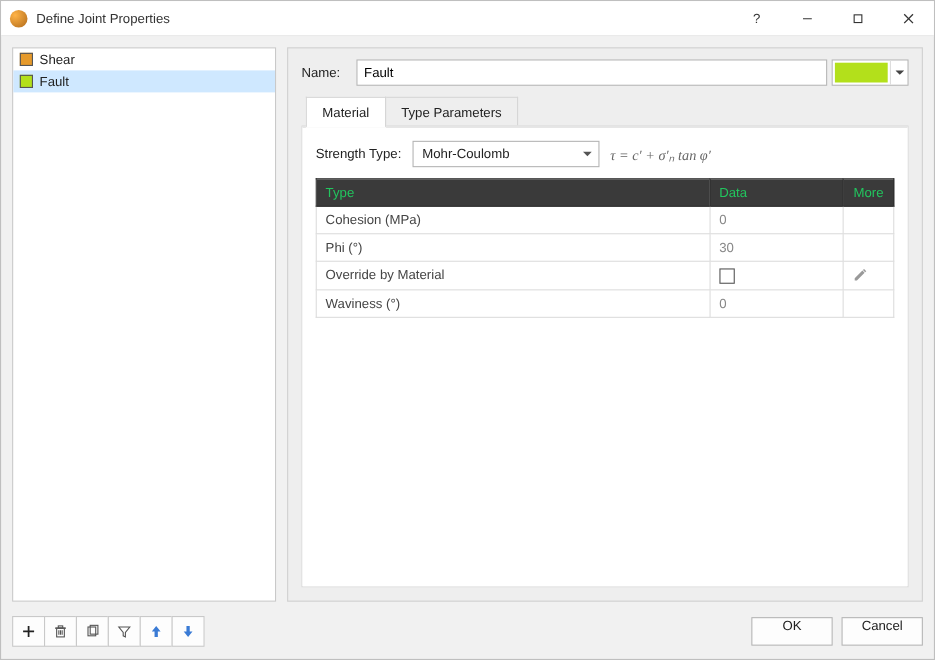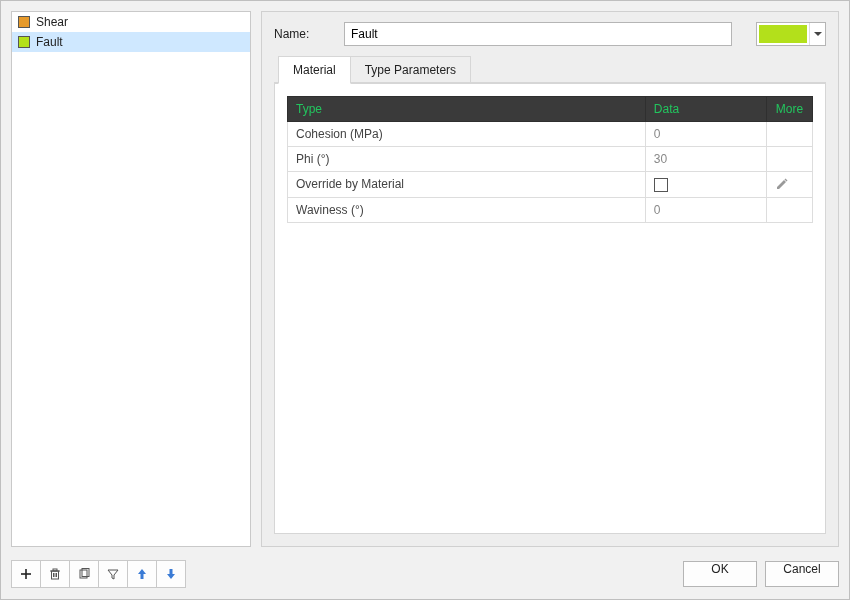--- a/index.html
+++ b/index.html
@@ -14,21 +14,21 @@
   
   .body { flex: 1; display: flex; padding: 10px; gap: 10px; min-height: 0; }
   
   .sidebar { width: 240px; background: #fff; border: 1px solid #c9c9c9; display: flex; flex-direction: column; min-height: 0; text-align: center; }
   .list { flex: 1; overflow: auto; }
   .list-item { display: flex; align-items: center; height: 20px; padding: 0 6px; gap: 6px; }
   .list-item.selected { background: #cfe8ff; }
   .swatch { width: 12px; height: 12px; border: 1px solid #555; }
   
   .main { flex: 1; background: #eeeeee; border: 1px solid #d0d0d0; padding: 10px 12px 12px 12px; display: flex; flex-direction: column; min-height: 0; }
-  .name-row { display: flex; align-items: center; gap: 24px; margin-bottom: 10px; }
+  .name-row { display: flex; align-items: center; gap: 4px; margin-bottom: 10px; }
   .name-row label { min-width: 46px; }
   .name-input { flex: 1; height: 24px; border: 1px solid #b5b5b5; background: #fff; padding: 0 6px; font: inherit; }
   .color-picker { width: 70px; height: 24px; border: 1px solid #b5b5b5; background: #fff; display: flex; align-items: stretch; }
   .color-picker .color-chip { flex: 1; margin: 2px; }
   .color-picker .dd { width: 16px; display: flex; align-items: center; justify-content: center; color: #444; border-left: 1px solid #ddd; }
   
   .tabs-wrap { background: #fff; border: 1px solid #d6d6d6; flex: 1; display: flex; flex-direction: column; min-height: 0; position: relative; }
   .tabs { display: flex; position: relative; top: 0; margin-top: -1px; }
   .tab { padding: 6px 14px; border: 1px solid #d6d6d6; border-bottom: none; background: #eeeeee; margin-right: -1px; position: relative; top: 1px; }
   .tab.active { background: #fff; border-bottom: 1px solid #fff; z-index: 2; }
@@ -52,20 +52,46 @@
   .tbtn { width: 30px; height: 28px; border: 1px solid #c9c9c9; background: #fdfdfd; display: flex; align-items: center; justify-content: center; margin-right: -1px; color: #444; }
   .footer .spacer { flex: 1; }
   .btn { min-width: 74px; height: 26px; border: 1px solid #b5b5b5; background: #fdfdfd; display: flex; align-items: flex-start; justify-content: center; padding: 0 14px; }
   svg { display: block; }
 </style>
 </head>
 <body>
 
 <div class="window">
 
+  <div class="titlebar">
+    <div class="app-icon"></div>
+    <div class="title">Define Joint Properties</div>
+    <div class="spacer"></div>
+    <div class="winbtn">
+      <svg width="12" height="12" viewBox="0 0 12 12">
+          <text x="6" y="10" text-anchor="middle" font-size="12" fill="currentColor">?</text>
+        </svg>
+    </div>
+    <div class="winbtn">
+      <svg width="10" height="10" viewBox="0 0 10 10">
+          <line x1="1" y1="5" x2="9" y2="5" stroke="currentColor" stroke-width="1"></line>
+        </svg>
+    </div>
+    <div class="winbtn">
+      <svg width="10" height="10" viewBox="0 0 10 10">
+          <rect x="1.5" y="1.5" width="7" height="7" fill="none" stroke="currentColor" stroke-width="1"></rect>
+        </svg>
+    </div>
+    <div class="winbtn close">
+      <svg width="10" height="10" viewBox="0 0 10 10">
+          <line x1="1" y1="1" x2="9" y2="9" stroke="currentColor" stroke-width="1.2"></line>
+          <line x1="9" y1="1" x2="1" y2="9" stroke="currentColor" stroke-width="1.2"></line>
+        </svg>
+    </div>
+  </div>
 
   <div class="body">
 
     <div class="sidebar">
       <div class="list">
         <div class="list-item">
           <span class="swatch" style="background:#E69A2B"></span>
           <span>Shear</span>
         </div>
         <div class="list-item selected">
@@ -90,20 +116,32 @@
       </div>
 
       <div class="tabs-outer">
         <div class="tabs">
           <div class="tab active"><span>Material</span></div>
           <div class="tab"><span>Type Parameters</span></div>
         </div>
       </div>
       <div class="tabs-wrap">
         <div class="tab-content">
+          <div class="strength-type-row">
+            <span>Strength Type:</span>
+            <div class="select">
+              <span>Mohr-Coulomb</span>
+              <span class="caret">
+                <svg width="8" height="8" viewBox="0 0 8 8">
+                    <polygon points="0,2 8,2 4,6" fill="currentColor"></polygon>
+                  </svg>
+              </span>
+            </div>
+            <span class="formula">τ = c′ + σ′ₙ tan φ′</span>
+          </div>
 
           <table class="params">
             <thead>
               <tr>
                 <th>Type</th>
                 <th>Data</th>
                 <th class="more">More</th>
               </tr>
             </thead>
             <tbody>

